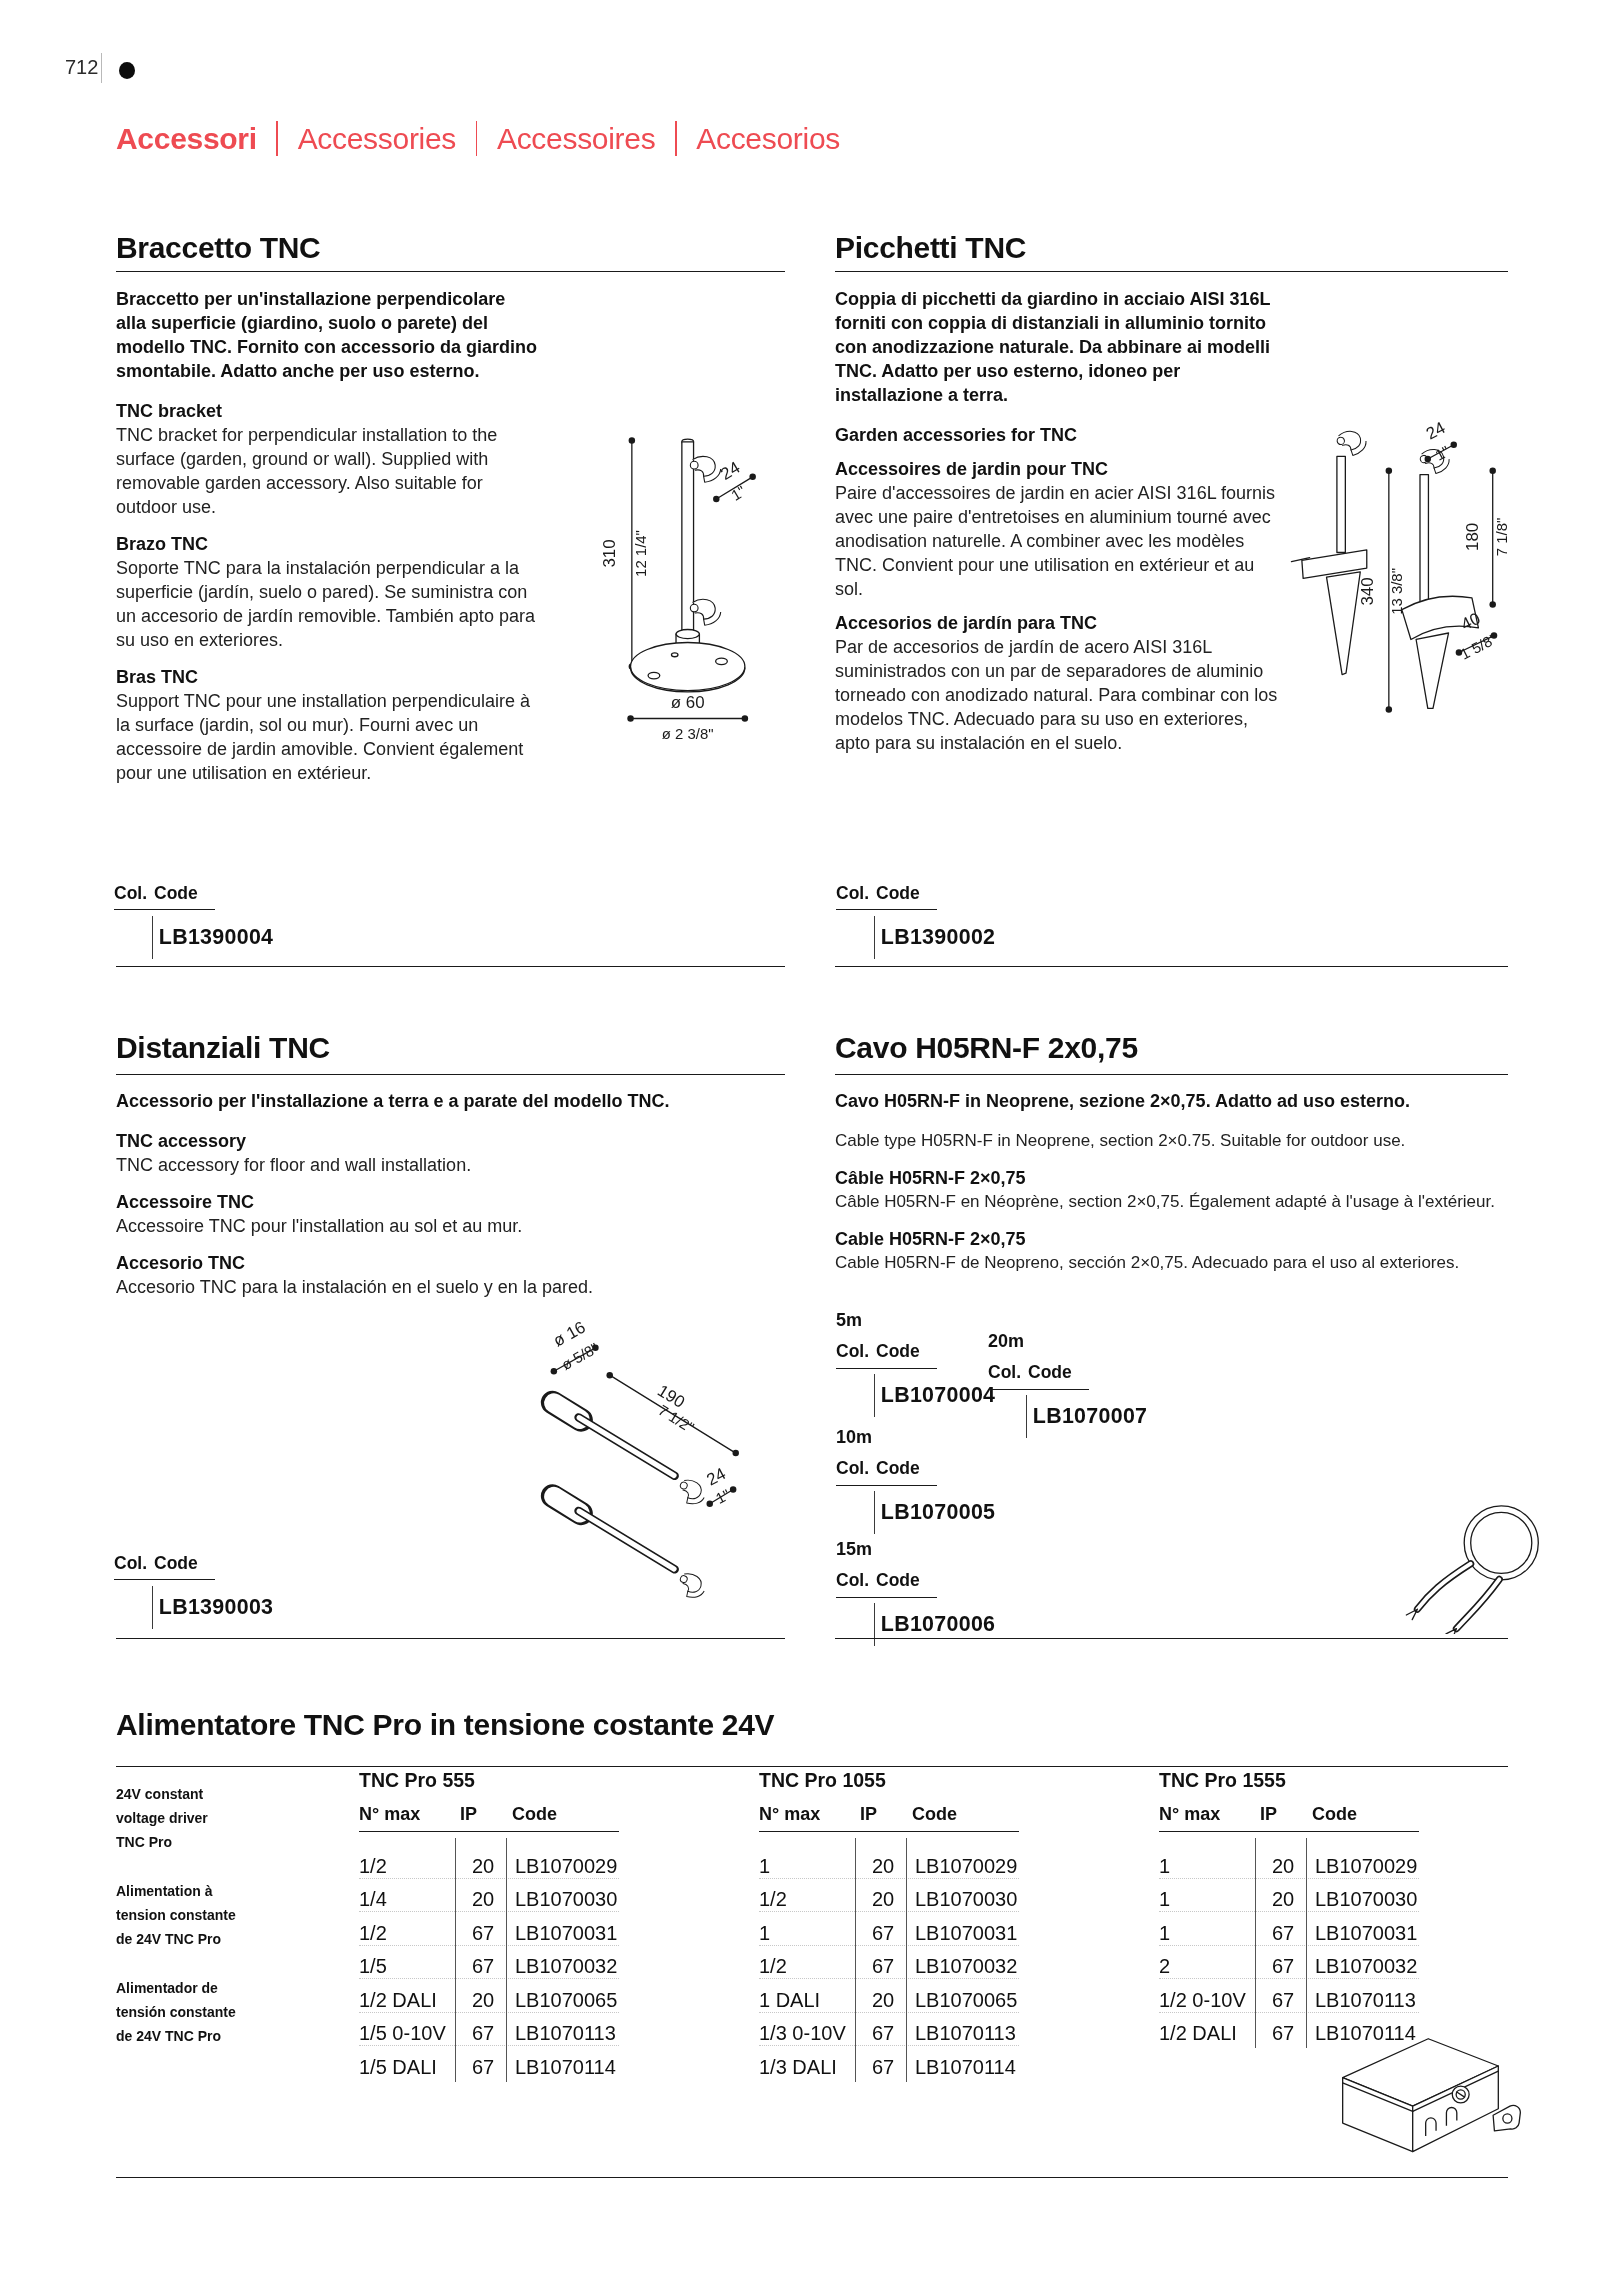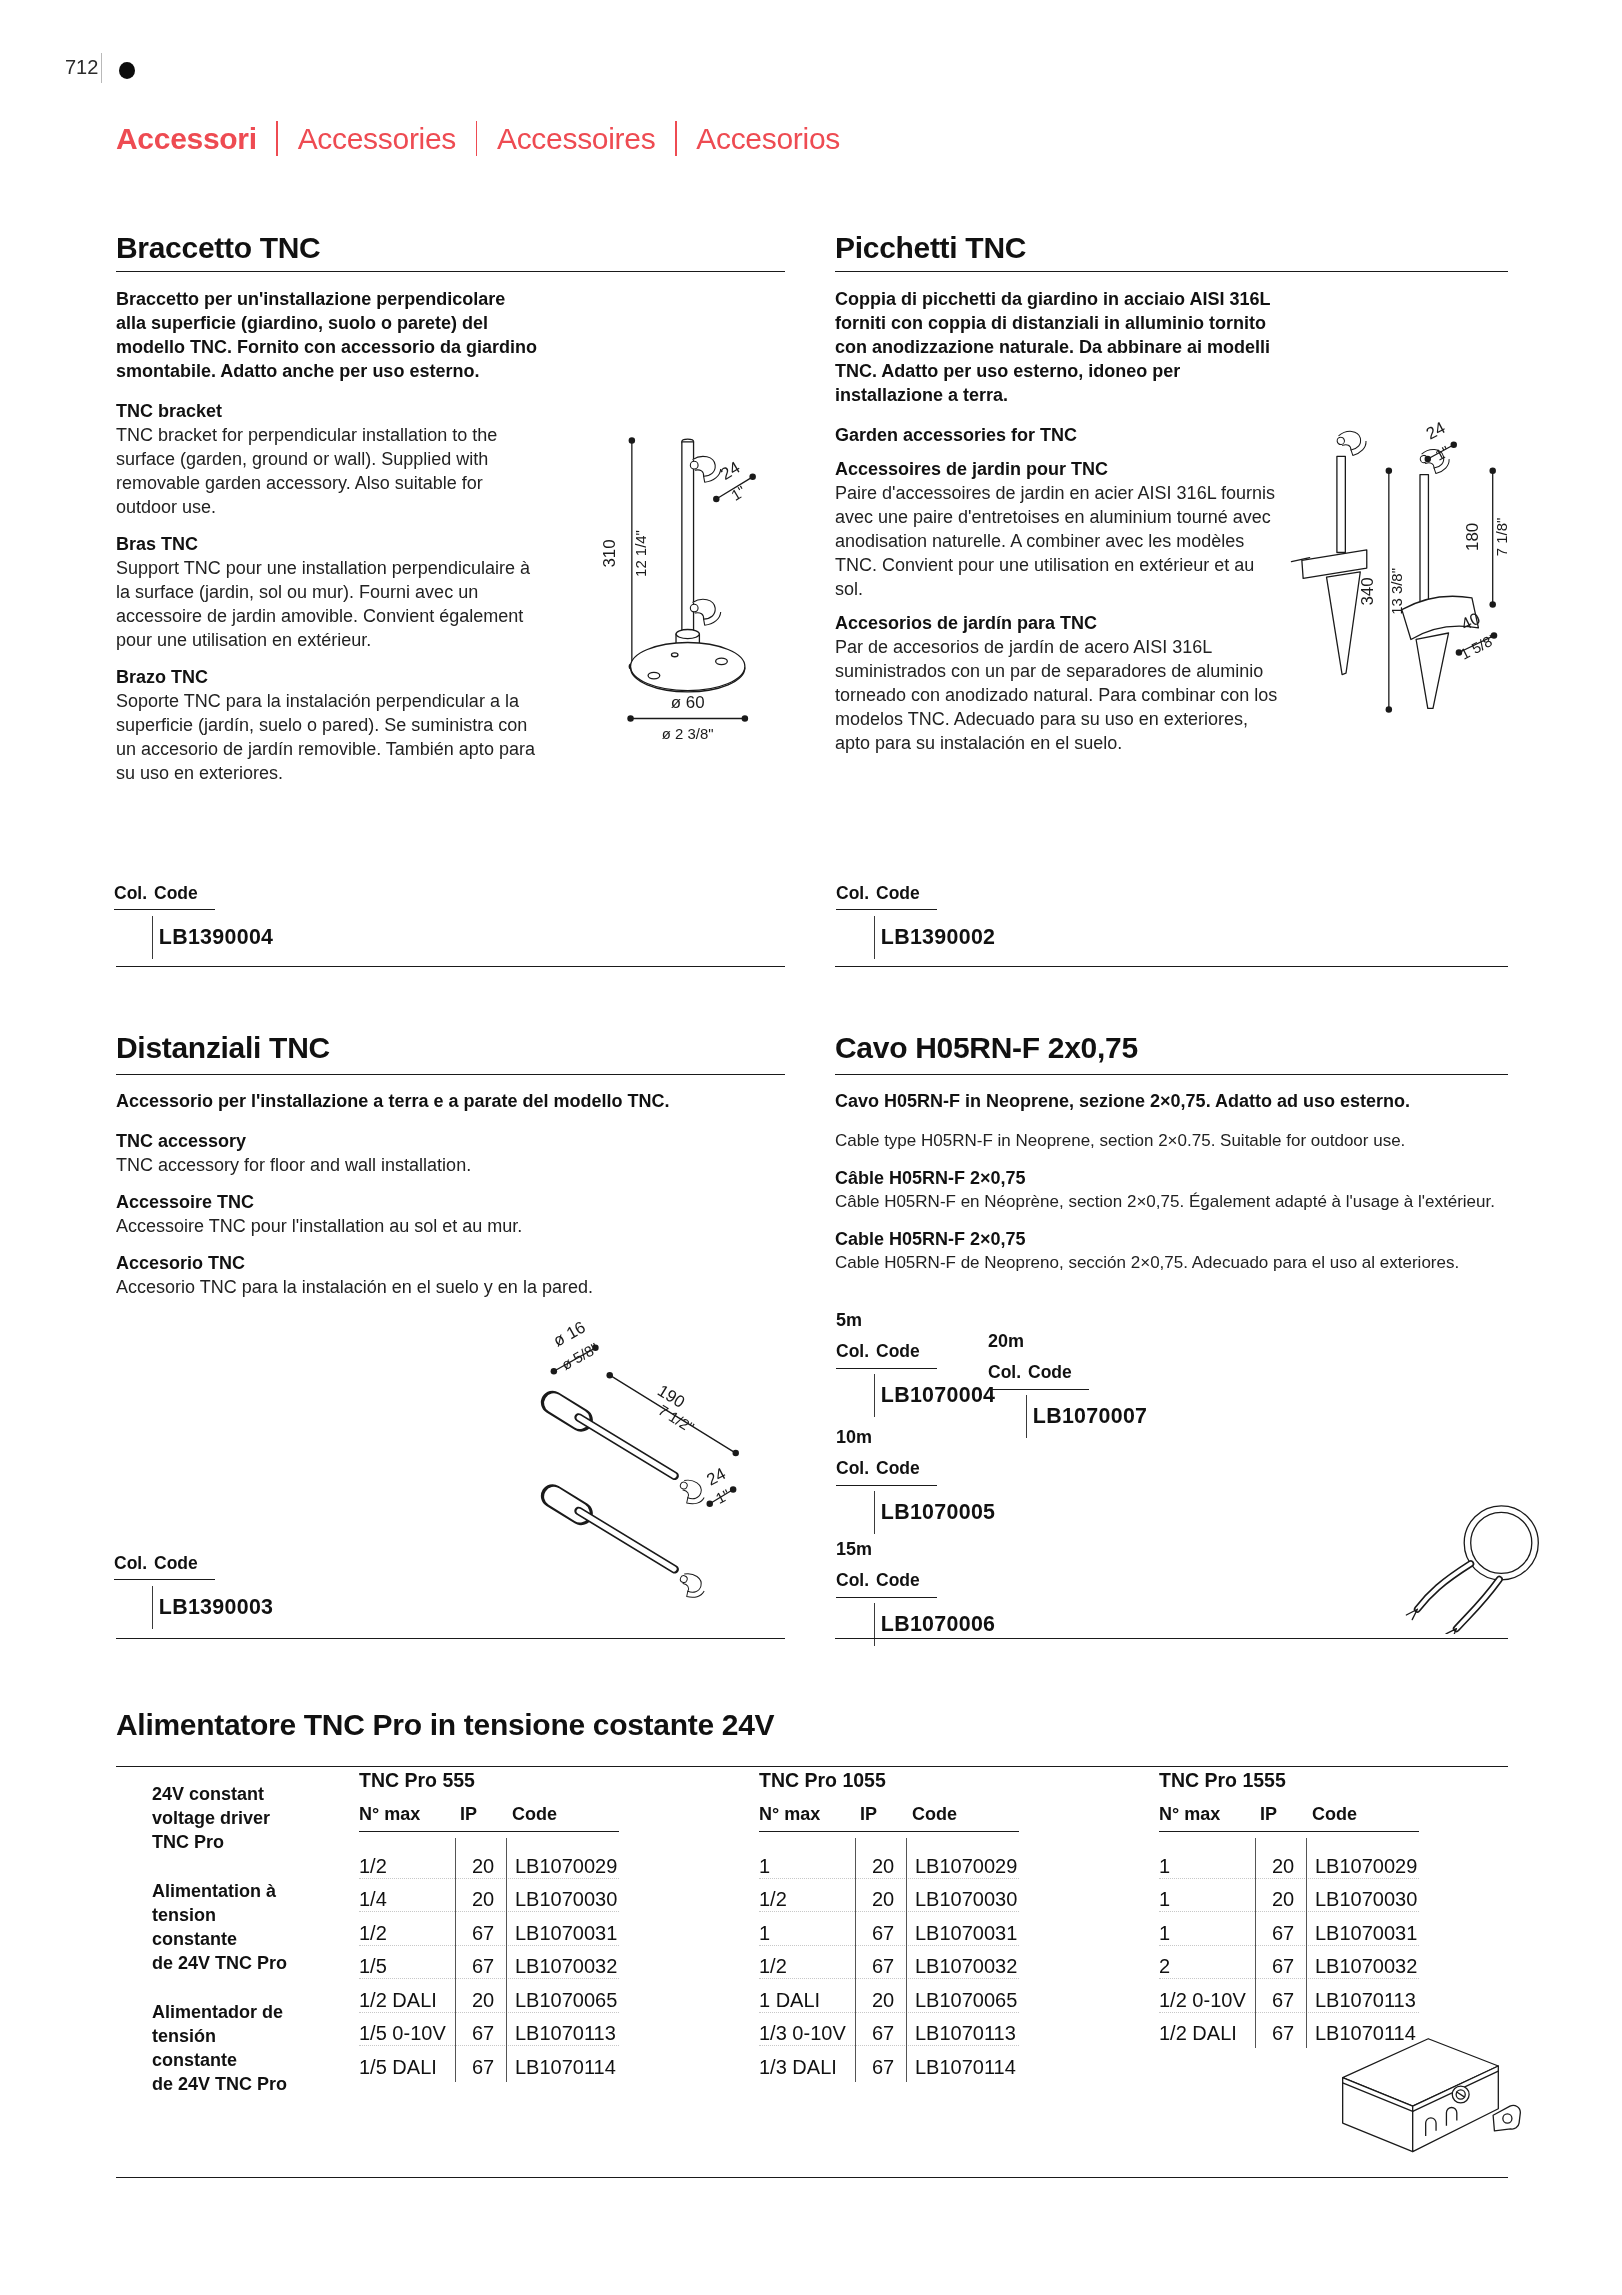--- a/index.html
+++ b/index.html
@@ -48,21 +48,21 @@
   .bt-h1{ width:101px; } .bt-h2{ width:52px; }
   .bt-rule{ width:260px; height:1.3px; background:#1a1a1a; margin-top:6.5px; }
   .bt-rows{ position:relative; margin-top:13px; width:260px; }
   .vl{ position:absolute; top:-7.8px; bottom:-2.6px; width:1.3px; background:#555; }
   .vl1{ left:96px; } .vl2{ left:147px; }
   .bt-row{ display:flex; align-items:flex-end; height:32.5px; font-size:20px; font-weight:400; color:#111; }
   .bt-row + .bt-row{ border-top:1.3px dotted #c8c8c8; }
   .bt-c1{ width:96px; } .bt-c2{ width:51px; padding-left:17px; box-sizing:border-box; } .bt-c3{ padding-left:9px; }
 
   .label-col{ position:absolute; left:116px; top:1782px; width:182px; }
-  .label-col .lb{ font-size:18px; line-height:24px; font-weight:700; margin-bottom:25px; white-space:pre-line; color:#111;margin-left:36px; }
+  .label-col .lb{ font-size:14px; line-height:24px; font-weight:700; margin-bottom:25px; white-space:pre-line; color:#111; }
 
   
   .draw{ position:absolute; }
   svg text{ font-family:"Liberation Sans", sans-serif; font-size:26px; fill:#1a1a1a; font-weight:400; }
   svg text.sm{ font-size:23px; }
   .ln{ stroke:#1a1a1a; stroke-width:2; fill:none; stroke-linecap:round; stroke-linejoin:round; }
   .fw{ fill:#ffffff; stroke:#1a1a1a; stroke-width:2; stroke-linejoin:round; }
   .dot{ fill:#1a1a1a; }
   .tube{ stroke:#1a1a1a; stroke-linecap:round; fill:none; }
   .tubew{ stroke:#ffffff; stroke-linecap:round; fill:none; }
@@ -97,26 +97,26 @@
 <div class="title" style="left:116px;top:231px">Braccetto TNC</div>
 <div class="hr" style="left:116px;top:271px;width:669px"></div>
 
 <div class="textcol narrowp" style="left:116px;top:287px;width:669px">
   <p class="intro">Braccetto per un'installazione perpendicolare alla superficie (giardino, suolo o parete) del modello TNC. Fornito con accessorio da giardino smontabile. Adatto anche per uso esterno.</p>
   <div class="blk">
     <h4>TNC bracket</h4>
     <p>TNC bracket for perpendicular installation to the surface (garden, ground or wall). Supplied with removable garden accessory. Also suitable for outdoor use.</p>
   </div>
   <div class="blk">
+    <h4>Brazo TNC</h4>
+    <p>Soporte TNC para la instalación perpendicular a la superficie (jardín, suelo o pared). Se suministra con un accesorio de jardín removible. También apto para su uso en exteriores.</p>
+  </div>
+  <div class="blk">
     <h4>Bras TNC</h4>
     <p>Support TNC pour une installation perpendiculaire à la surface (jardin, sol ou mur). Fourni avec un accessoire de jardin amovible. Convient également pour une utilisation en extérieur.</p>
-  </div>
-  <div class="blk">
-    <h4>Brazo TNC</h4>
-    <p>Soporte TNC para la instalación perpendicular a la superficie (jardín, suelo o pared). Se suministra con un accesorio de jardín removible. También apto para su uso en exteriores.</p>
   </div>
 </div>
 
 <svg class="draw" style="left:585px;top:408px" width="234" height="354" viewBox="0 0 360 545">
   <line class="ln" x1="72" y1="50" x2="72" y2="398"></line>
   <circle class="dot" cx="72" cy="50" r="5"></circle>
   <circle class="dot" cx="72" cy="398" r="5"></circle>
   <text transform="rotate(-90 46 224)" x="46" y="224" text-anchor="middle">310</text>
   <text class="sm" transform="rotate(-90 94 224)" x="94" y="224" text-anchor="middle">12 1/4"</text>
 

